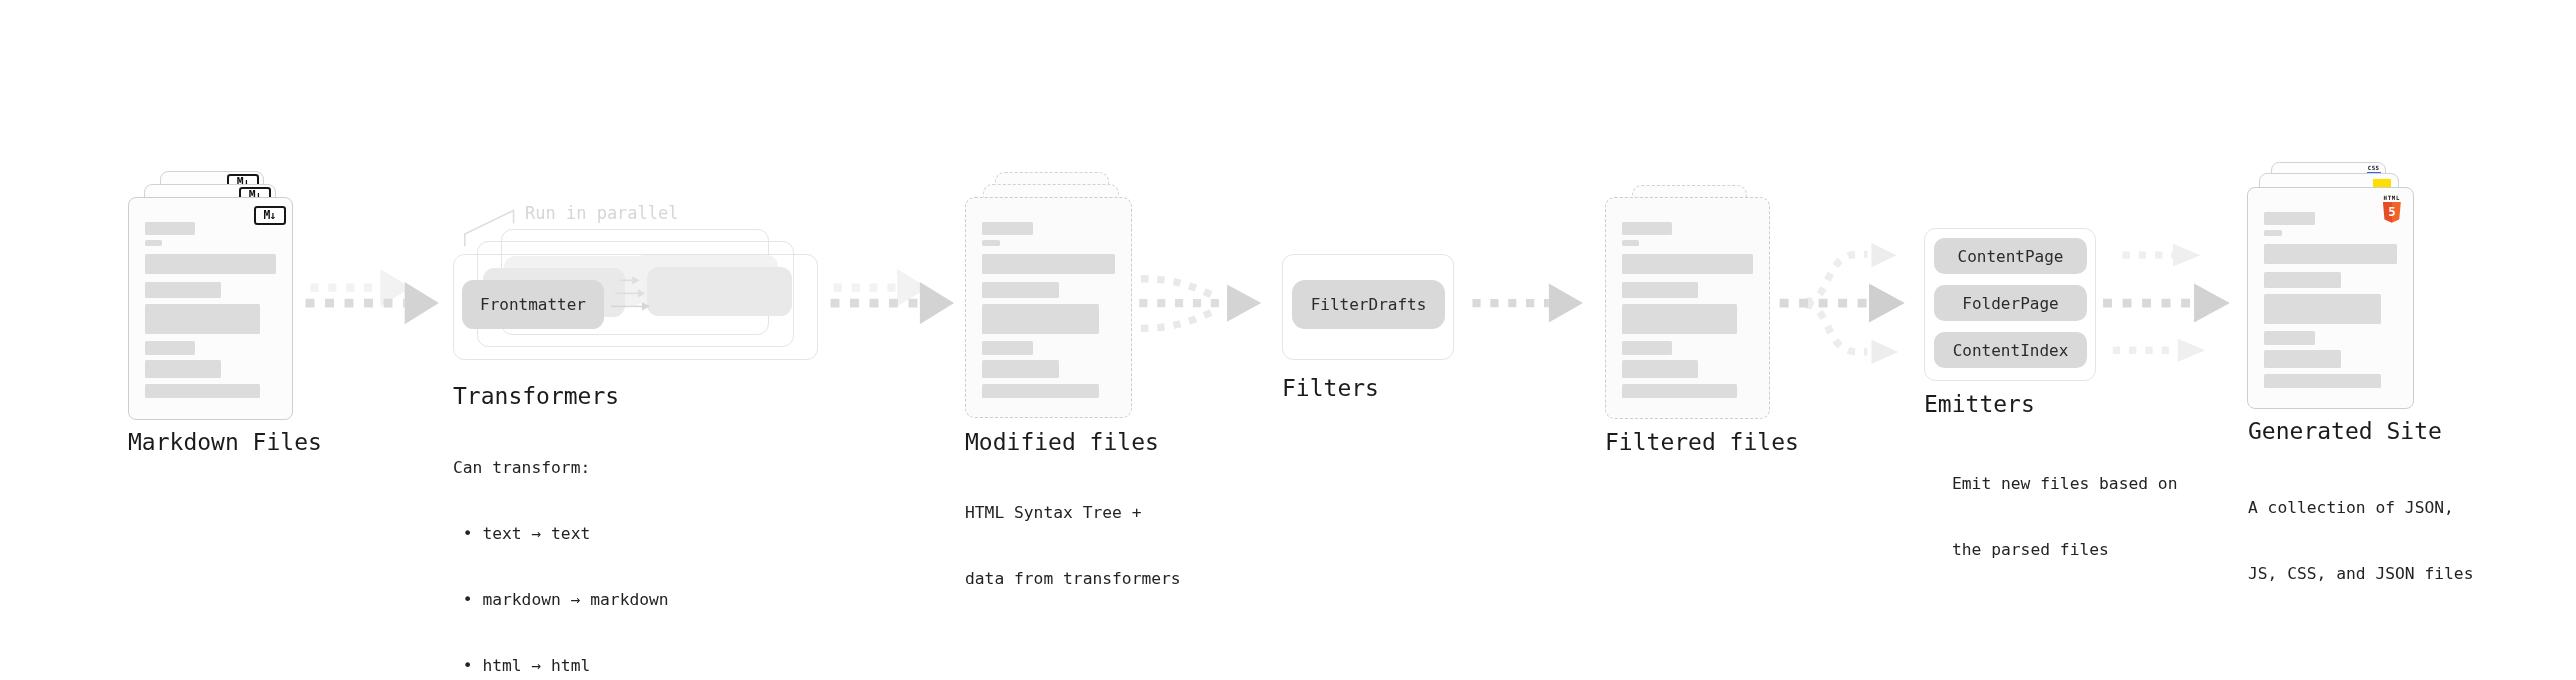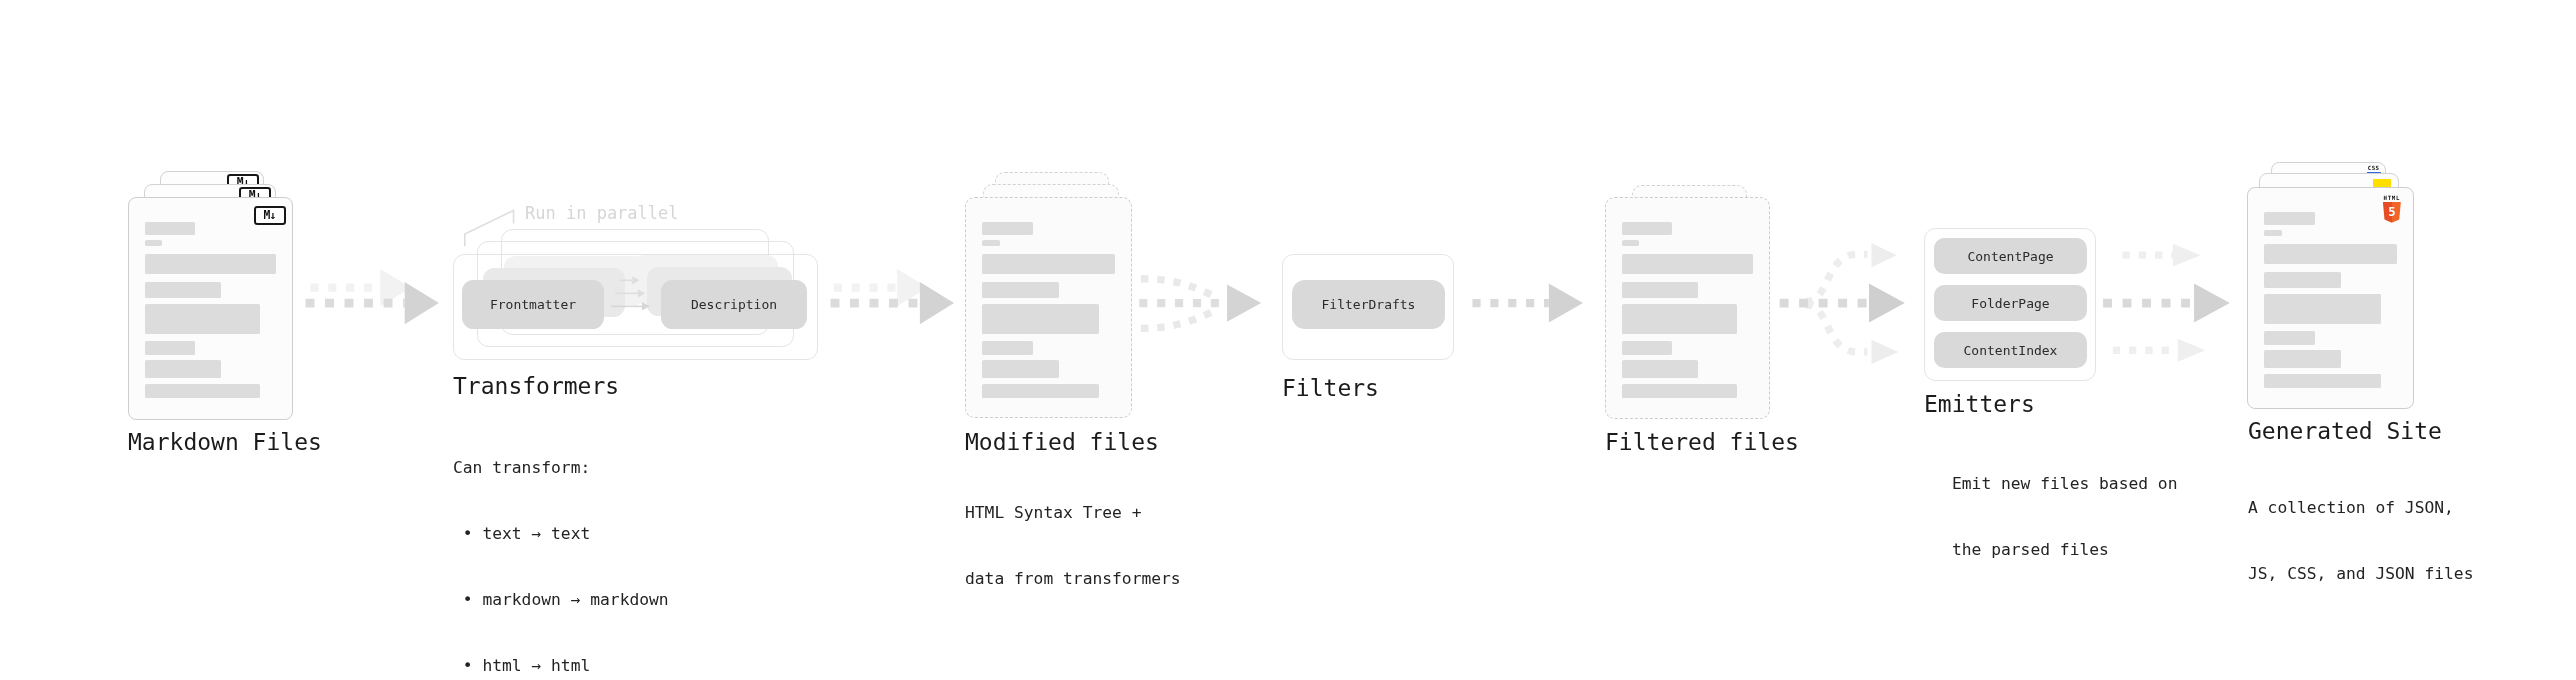--- a/index.html
+++ b/index.html
@@ -21,21 +21,21 @@
              box-sizing:border-box;z-index:2;}
   .dash-back.b3{z-index:1;}
 
   .bar{background:#dcdcdc;border-radius:1.6px;}
 
   
   .obox{position:absolute;border:1.6px solid #e4e4e4;border-radius:11.4px;box-sizing:border-box;background:transparent;z-index:1;}
   .obox.front{z-index:2;}
 
   .pill{position:absolute;background:#d9d9d9;border-radius:11.4px;display:flex;align-items:center;
-        justify-content:center;font-size:13px;color:#2b2b2b;z-index:4;}
+        justify-content:center;font-size:16px;color:#2b2b2b;z-index:4;}
   .pill.ghost1{background:#e9e9e9;z-index:3;}
   .pill.ghost2{background:#f2f2f2;z-index:3;}
 
   .title{position:absolute;color:#1b1b1b;font-size:23px;line-height:24.4px;white-space:pre;z-index:5;}
   .sub{position:absolute;color:#232323;font-size:16.3px;line-height:22px;white-space:pre;z-index:5;}
   .annot{position:absolute;color:#d6d6d6;font-size:17px;white-space:pre;z-index:5;}
 
   
   .md-badge{position:absolute;width:32px;height:18.7px;background:#ffffff;border:2.4px solid #161616;
             border-radius:3.3px;box-sizing:border-box;display:flex;align-items:center;justify-content:center;
@@ -81,23 +81,22 @@
   <div class="obox" style="left:501px;top:229px;width:268px;height:106px;"></div>
   <div class="obox" style="left:477px;top:241px;width:317px;height:106px;"></div>
   <div class="obox front" style="left:453px;top:254px;width:365px;height:106px;"></div>
 
   <div class="pill ghost2" style="left:504px;top:256px;width:142px;height:49px;"></div>
   <div class="pill ghost1" style="left:483px;top:268px;width:142px;height:49px;"></div>
   <div class="pill" style="left:462px;top:280px;width:142px;height:49px;">Frontmatter</div>
 
   <div class="pill ghost2" style="left:633px;top:255px;width:145px;height:49px;"></div>
   <div class="pill ghost1" style="left:647px;top:267px;width:145px;height:49px;"></div>
-  <div class="pill" style="left:661px;top:280px;width:146px;height:49px;">Description</div>
-
-  <div class="title" style="left:453px;top:374px;">Transformers</div>
+
+  <div class="title" style="left:453px;top:384px;">Transformers</div>
   <div class="sub" style="left:453px;top:413px;">
     <div>Can transform:</div>
     <div> • text → text</div>
     <div> • markdown → markdown</div>
     <div> • html → html</div>
   </div>
 
   <div class="dash-back b3" style="left:995px;top:172px;width:114px;height:57px;"></div>
   <div class="dash-back" style="left:983px;top:184px;width:136px;height:65px;"></div>
   <div class="dash-card" style="left:965px;top:197px;width:167px;height:221px;">

